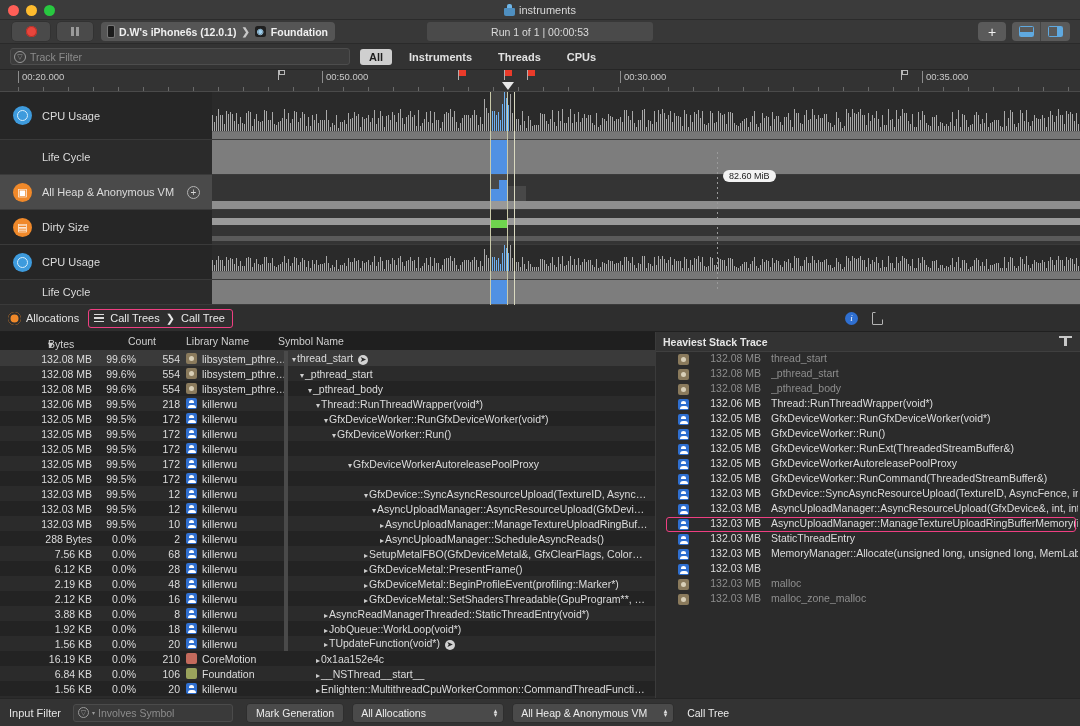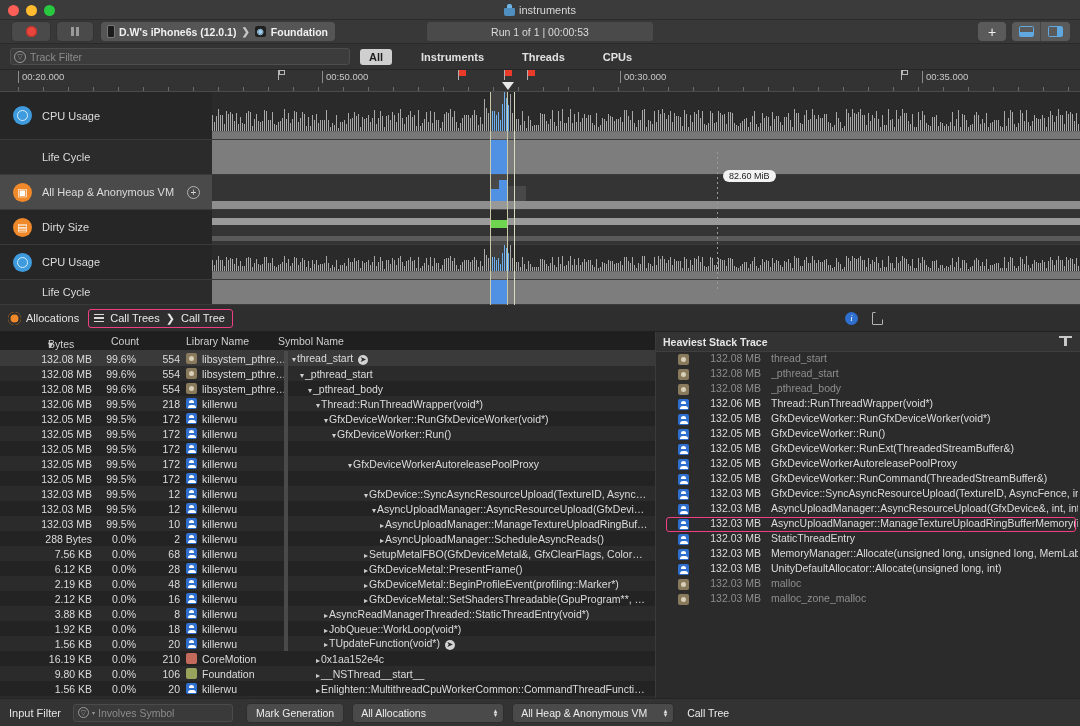--- a/index.html
+++ b/index.html
@@ -102,21 +102,21 @@
   .magn{
     width:12px;height:12px;border-radius:50%;border:1px solid #9a9a9a;
     display:flex;align-items:center;justify-content:center;
     font-size:7px;color:#9a9a9a;
   }
   .track-filter input{
     background:transparent;border:none;outline:none;color:#cfcfcf;font-size:10.5px;
     font-family:"Liberation Sans",sans-serif; width:300px;
   }
   .track-filter input::placeholder{ color:#8c8c8c; }
-  .scope-tabs{ display:flex; align-items:center; gap:20px; margin-left:10px; }
+  .scope-tabs{ display:flex; align-items:center; gap:8px; margin-left:10px; }
   .scope-tabs span{
     font-size:11px; color:#e2e2e2; padding:2px 9px; border-radius:3px; font-weight:bold;
   }
   .scope-tabs span.active{ background:#cfcfcf; color:#1f1f1f; }
 
   
   .ruler{
     position:absolute; top:70px; left:0; width:1080px; height:22px;
     background:#333333; border-bottom:1px solid #4a4a4a;
   }
@@ -1385,21 +1385,21 @@
       <span class="doc-i"></span>
     </div>
   </div>
 
   <div class="table-area">
     <div class="thead">
       <span style="left:48px">
         <span>Bytes Used</span>
           <span>▾</span>
       </span>
-      <span style="left:111px">Count</span>
+      <span style="left:128px">Count</span>
       <span style="left:186px">Library Name</span>
       <span style="left:278px">Symbol Name</span>
     </div>
     <div id="tbody">
         <div class="trow sel0">
           <span class="c-bytes">132.08 MB</span>
           <span class="c-pct">99.6%</span>
           <span class="c-count">554</span>
           <span class="c-libico libico sys"></span>
           <span class="c-lib">libsystem_pthrea...</span>
@@ -1557,21 +1557,21 @@
         </div>
         <div class="trow">
           <span class="c-bytes">16.19 KB</span>
           <span class="c-pct">0.0%</span>
           <span class="c-count">210</span>
           <span class="c-libico libico cm"></span>
           <span class="c-lib">CoreMotion</span>
           <span class="c-sym" style="padding-left:24px"><span class="tri">▸</span>0x1aa152e4c</span>
         </div>
         <div class="trow alt">
-          <span class="c-bytes">9.80 KB</span>
+          <span class="c-bytes">6.84 KB</span>
           <span class="c-pct">0.0%</span>
           <span class="c-count">106</span>
           <span class="c-libico libico fn"></span>
           <span class="c-lib">Foundation</span>
           <span class="c-sym" style="padding-left:24px"><span class="tri">▸</span>__NSThread__start__</span>
         </div>
         <div class="trow">
           <span class="c-bytes">1.56 KB</span>
           <span class="c-pct">0.0%</span>
           <span class="c-count">20</span>
@@ -1675,21 +1675,20 @@
           <span class="sname">StaticThreadEntry</span>
         </div>
         <div class="srow">
           <span class="sico libico user"></span>
           <span class="sbytes">132.03 MB</span>
           <span class="sname">MemoryManager::Allocate(unsigned long, unsigned long, MemLabelId.</span>
         </div>
         <div class="srow">
           <span class="sico libico user"></span>
           <span class="sbytes">132.03 MB</span>
-          <span class="sname">UnityDefaultAllocator<lowlevelallocator>::Allocate(unsigned long, int)</lowlevelallocator></span>
         </div>
         <div class="srow dim">
           <span class="sico libico sys"></span>
           <span class="sbytes">132.03 MB</span>
           <span class="sname">malloc</span>
         </div>
         <div class="srow dim">
           <span class="sico libico sys"></span>
           <span class="sbytes">132.03 MB</span>
           <span class="sname">malloc_zone_malloc</span>

